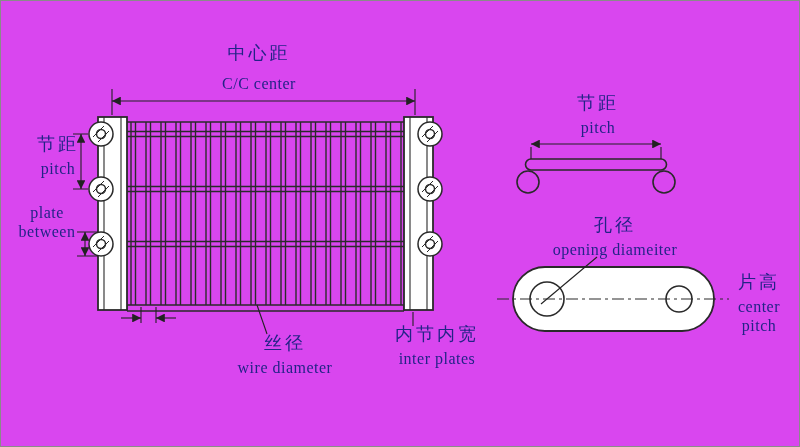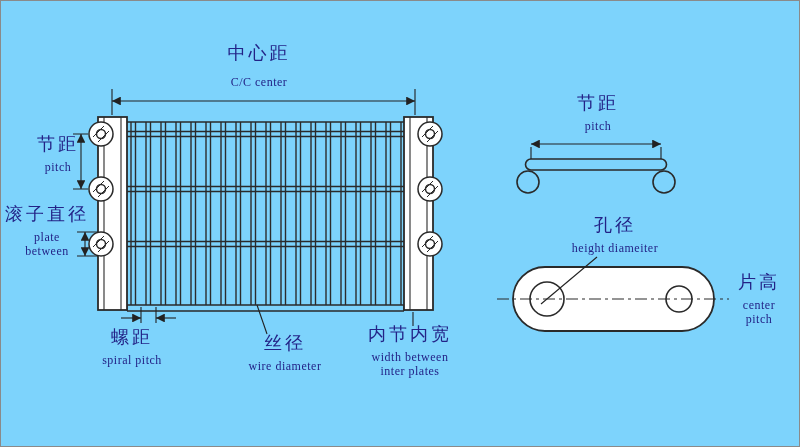--- a/index.html
+++ b/index.html
@@ -1,37 +1,37 @@
 <!DOCTYPE html>
 <html><head>
 <meta charset="utf-8">
 <style>
   html,body{margin:0;padding:0;background:#e8e8e8;}
   #stage{
     position:relative;
     width:800px;height:447px;
-    background:#7dd3fc;
+    background:#d946ef;
     border:1px solid #8a8a8a;
     box-sizing:border-box;
     overflow:hidden;
     font-family:"Liberation Serif","DejaVu Serif",serif;
   }
   #drawing{position:absolute;left:0;top:0;}
   .label{
     position:absolute;
     transform:translateX(-50%);
     text-align:center;
     color:#232387;
     line-height:1.18;
     white-space:nowrap;
     user-select:none;
   }
   .zh{font-size:18px;letter-spacing:3px;margin-bottom:5px;}
   .zh.gap-lg{margin-bottom:11px;}
-  .en{font-size:12px;letter-spacing:0.5px;}
+  .en{font-size:16px;letter-spacing:0.5px;}
 </style>
 </head>
 <body>
 
 <div id="stage">
 
   <svg id="drawing" width="800" height="447" viewBox="0 0 800 447">
     <defs>
       <marker id="arr" viewBox="0 0 8 8" refX="8" refY="4" markerWidth="8" markerHeight="8" orient="auto-start-reverse">
         <path d="M0,0 L8,4 L0,8 Z" fill="#222"></path>
@@ -132,49 +132,43 @@
     <div class="zh gap-lg">中心距</div>
     <div class="en">C/C center</div>
   </div>
 
   <div class="label" style="left:57px;top:133px">
     <div class="zh">节距</div>
     <div class="en">pitch</div>
   </div>
 
   <div class="label" style="left:46px;top:203px">
-    <div class="zh">滚子直径</div>
     <div class="en">plate</div>
     <div class="en">between</div>
   </div>
 
-  <div class="label" style="left:131px;top:326px">
-    <div class="zh">螺距</div>
-    <div class="en">spiral pitch</div>
-  </div>
 
   <div class="label" style="left:284px;top:332px">
     <div class="zh">丝径</div>
     <div class="en">wire diameter</div>
   </div>
 
-  <div class="label" style="left:409px;top:323px">
+  <div class="label" style="left:436px;top:323px">
     <div class="zh">内节内宽</div>
-    <div class="en">width between</div>
     <div class="en">inter plates</div>
   </div>
 
   <div class="label" style="left:597px;top:92px">
     <div class="zh">节距</div>
     <div class="en">pitch</div>
   </div>
 
   <div class="label" style="left:614px;top:214px">
     <div class="zh">孔径</div>
-    <div class="en">height diameiter</div>
+    <div class="en">opening diameiter</div>
   </div>
 
   <div class="label" style="left:758px;top:271px">
     <div class="zh">片高</div>
     <div class="en">center</div>
     <div class="en">pitch</div>
   </div>
 
 </div>
 

